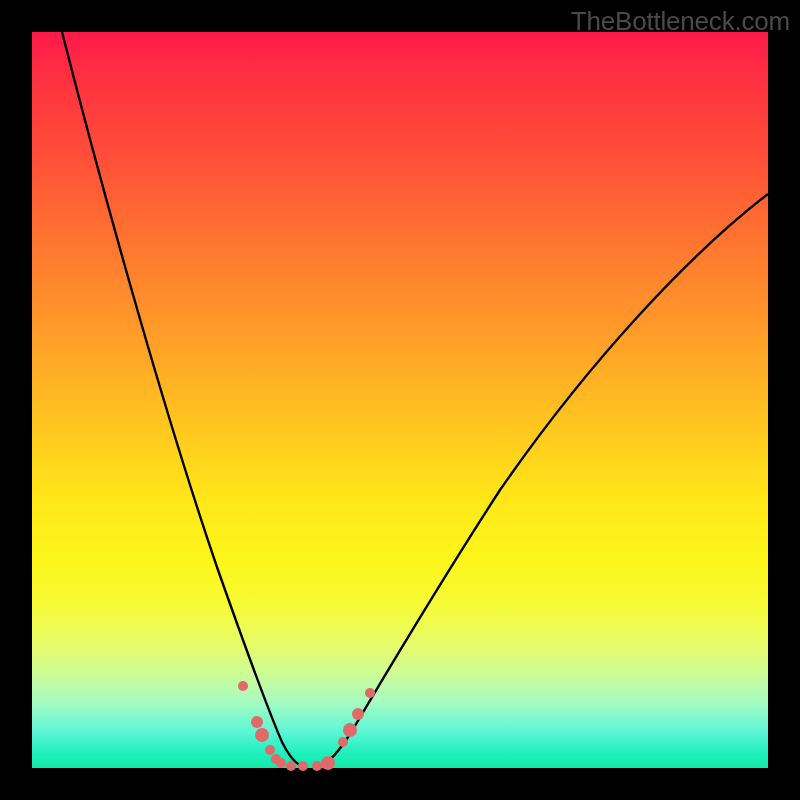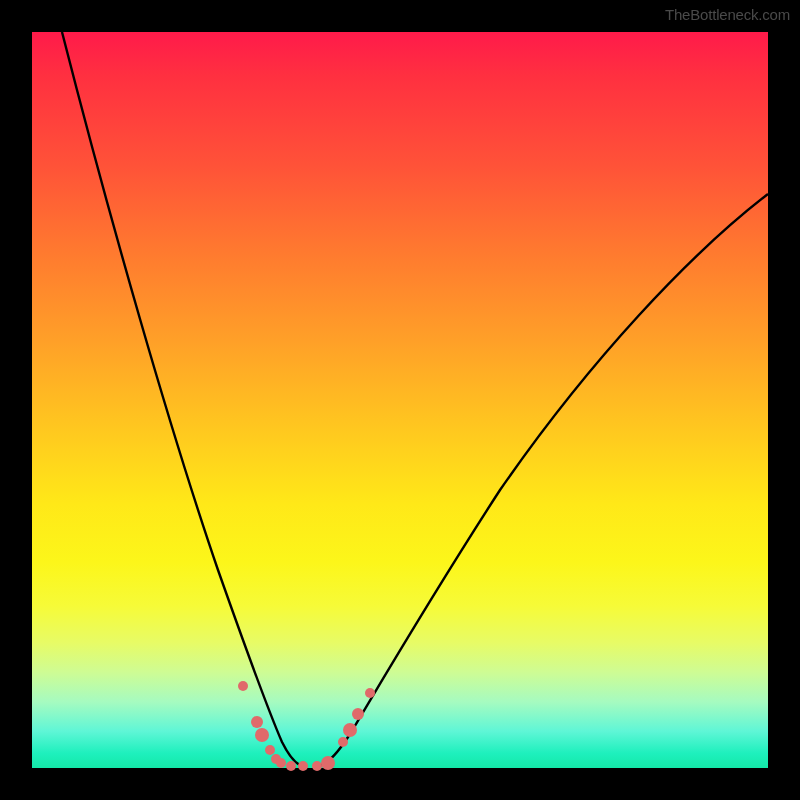--- a/index.html
+++ b/index.html
@@ -41,21 +41,21 @@
       #1ef0bd 98%,
       #14e8a8 100%
     );
   }
   .watermark {
     position: absolute;
     top: 6px;
     right: 10px;
     color: #4a4a4a;
     font-family: Arial, Helvetica, sans-serif;
-    font-size: 15px;
+    font-size: 26px;
     font-weight: 500;
     letter-spacing: -0.2px;
   }
   svg.curves {
     position: absolute;
     top: 0;
     left: 0;
     width: 800px;
     height: 800px;
   }

